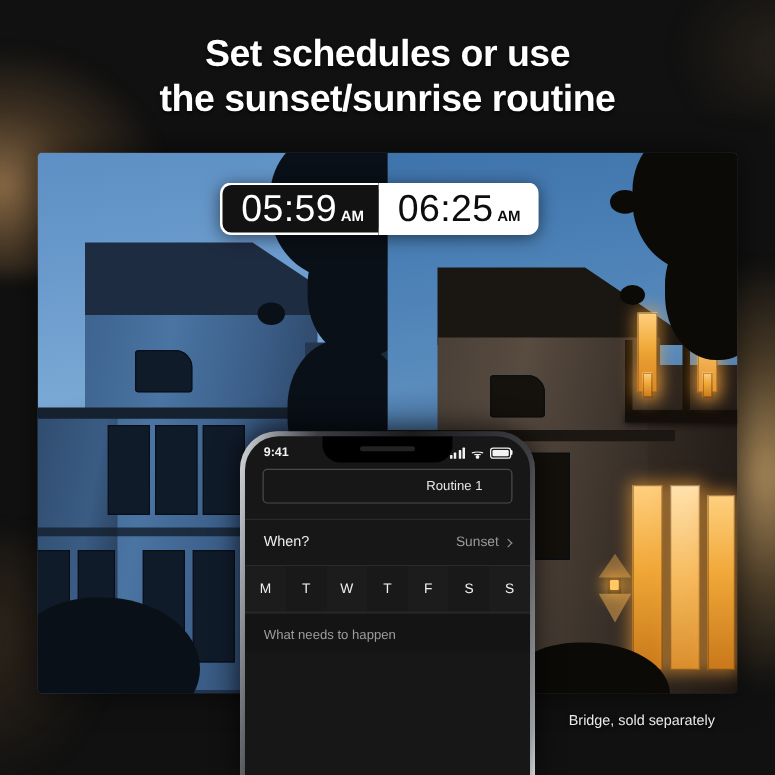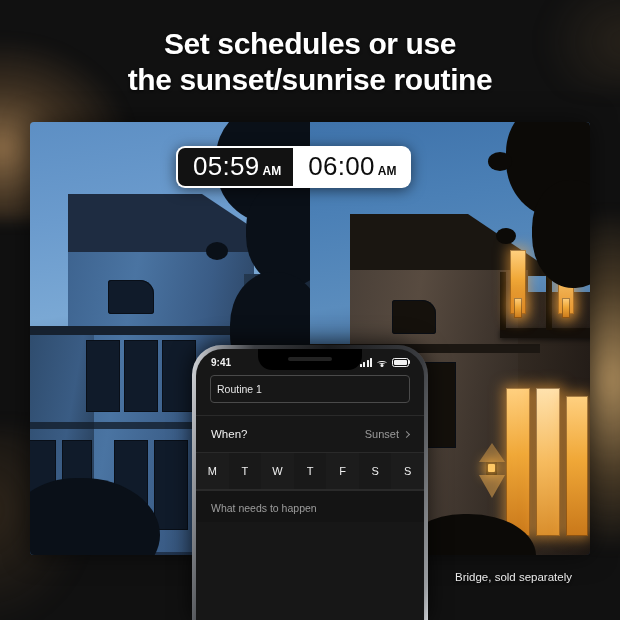--- a/index.html
+++ b/index.html
@@ -161,21 +161,21 @@
     border:2px solid #ffffff;
   }
   .badge-dark {
     background:#121212; color:#ffffff;
     border-radius:9px 0 0 9px; border-right:none;
   }
   .badge-light {
     background:#ffffff; color:#0d0d0d;
     border-radius:0 9px 9px 0; border-left:none;
   }
-  .badge .t { font-size:26px; font-weight:400; letter-spacing:.3px; line-height:1; }
+  .badge .t { font-size:30px; font-weight:400; letter-spacing:.3px; line-height:1; }
   .badge .m { font-size:12px; font-weight:600; margin-left:3px; line-height:1;text-align:center; }
 
   
   .phone {
     position:absolute; left:192px; top:345px;
     width:236px; height:278px; z-index:7;
   }
   .phone-frame {
     position:absolute; inset:0;
     border-radius:30px 30px 0 0;
@@ -233,23 +233,23 @@
   .batt i { display:block; width:100%; height:100%; background:#f2f2f2; border-radius:1px; }
 
   .navbar {
     display:flex; align-items:center; justify-content:space-between;
     padding:10px 15px 12px 15px; color:#e9e9e9; font-size:11.5px;
   }
   .navbar .title { font-weight:bold; font-size:12px; color:#ffffff; }
   .navbar .act { color:#e2e2e2; }
 
   .namefield {
-    margin:0 14px; padding:7px 6px;
+    margin:0 14px; padding:7px 23px;
     border:1px solid #4a4a4a; border-radius:4px;
-    color:#e6e6e6; font-size:10.5px; background:transparent;
+    color:#e6e6e6; font-size:10.5px; background:transparent;text-align:right;
   }
 
   .row {
     display:flex; align-items:center; justify-content:space-between;
     padding:12px 15px; color:#f0f0f0; font-size:11.5px;
   }
   .row .val { color:#9a9a9a; font-size:11px; display:flex; align-items:center; gap:5px; }
   .chev {
     width:5px; height:5px; border-right:1.3px solid #8c8c8c;
     border-top:1.3px solid #8c8c8c; transform:rotate(45deg); display:inline-block;
@@ -373,21 +373,21 @@
     <div class="tree warm" style="left:96px;top:392px;width:130px;height:80px;"></div>
   </div>
 </div>
 
 <div class="badges">
   <div class="badge badge-dark">
     <span class="t">05:59</span>
     <span class="m">AM</span>
   </div>
   <div class="badge badge-light">
-    <span class="t">06:00</span>
+    <span class="t">06:25</span>
     <span class="m">AM</span>
   </div>
 </div>
 
 <div class="phone">
   <div class="phone-frame">
     <div class="phone-screen">
 
       <div class="notch">
         <div class="speaker"></div>

